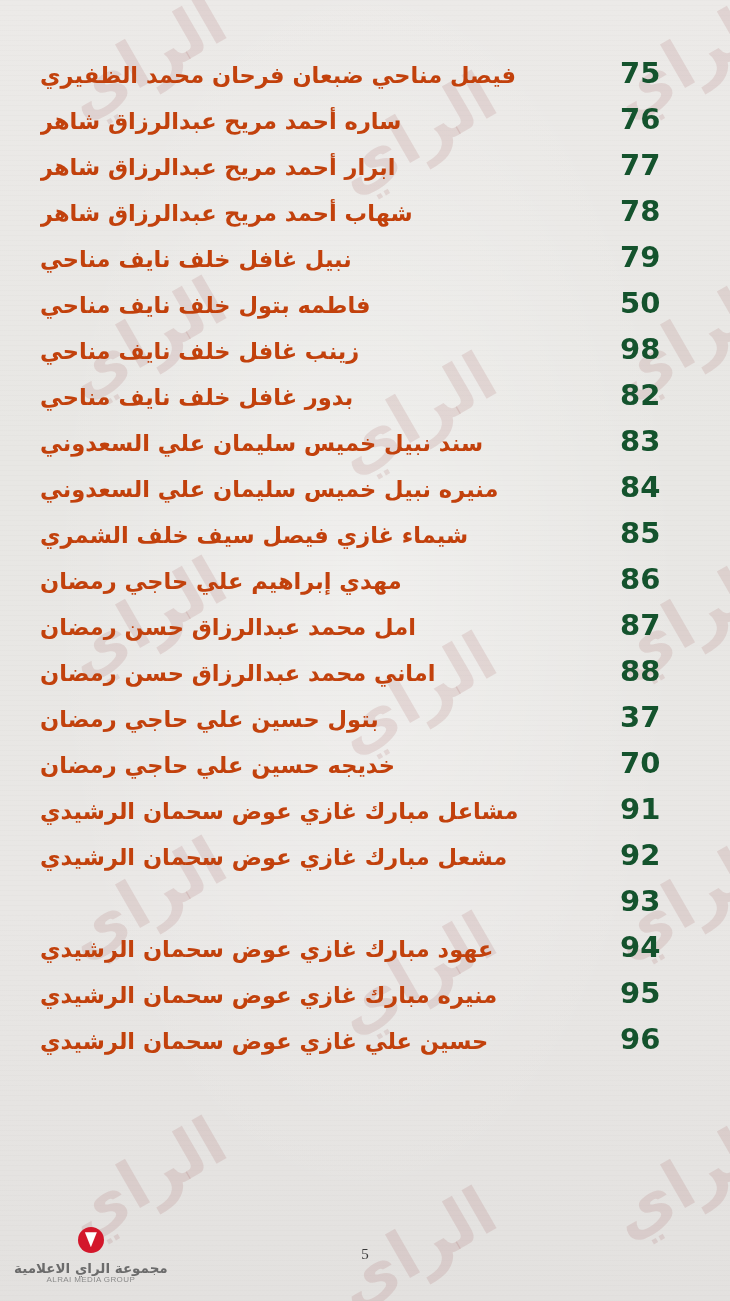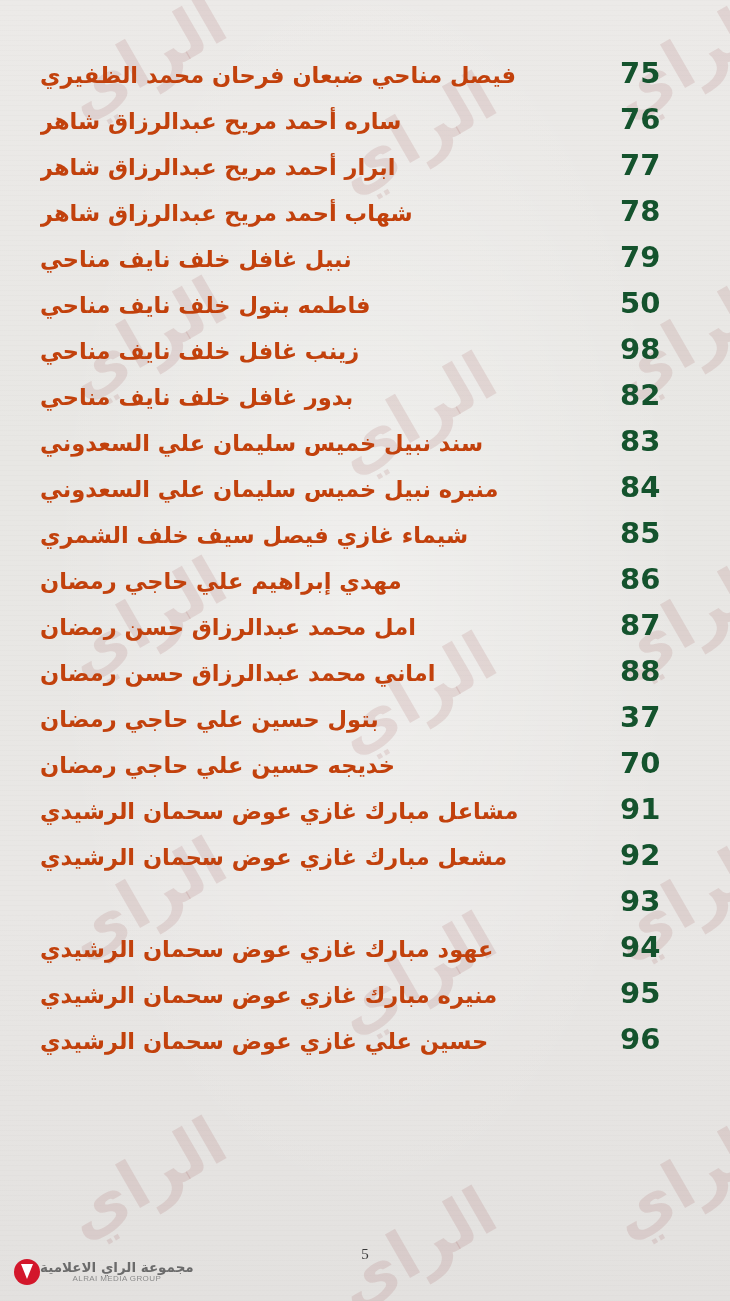--- a/index.html
+++ b/index.html
@@ -105,22 +105,23 @@
     color: #3a3a3a;
     direction: ltr;
     font-family: "Liberation Serif", serif;
   }
 
   .footer-logo {
     position: absolute;
     bottom: 16px;
     left: 14px;
     display: flex;
-    flex-direction: row;
+    flex-direction: column;
     align-items: center;
+    gap: 8px;
     direction: ltr;
   }
   .logo-mark {
     width: 26px;
     height: 26px;
     border-radius: 50%;
     background: #d3172b;
     position: relative;
     flex: 0 0 26px;
   }

